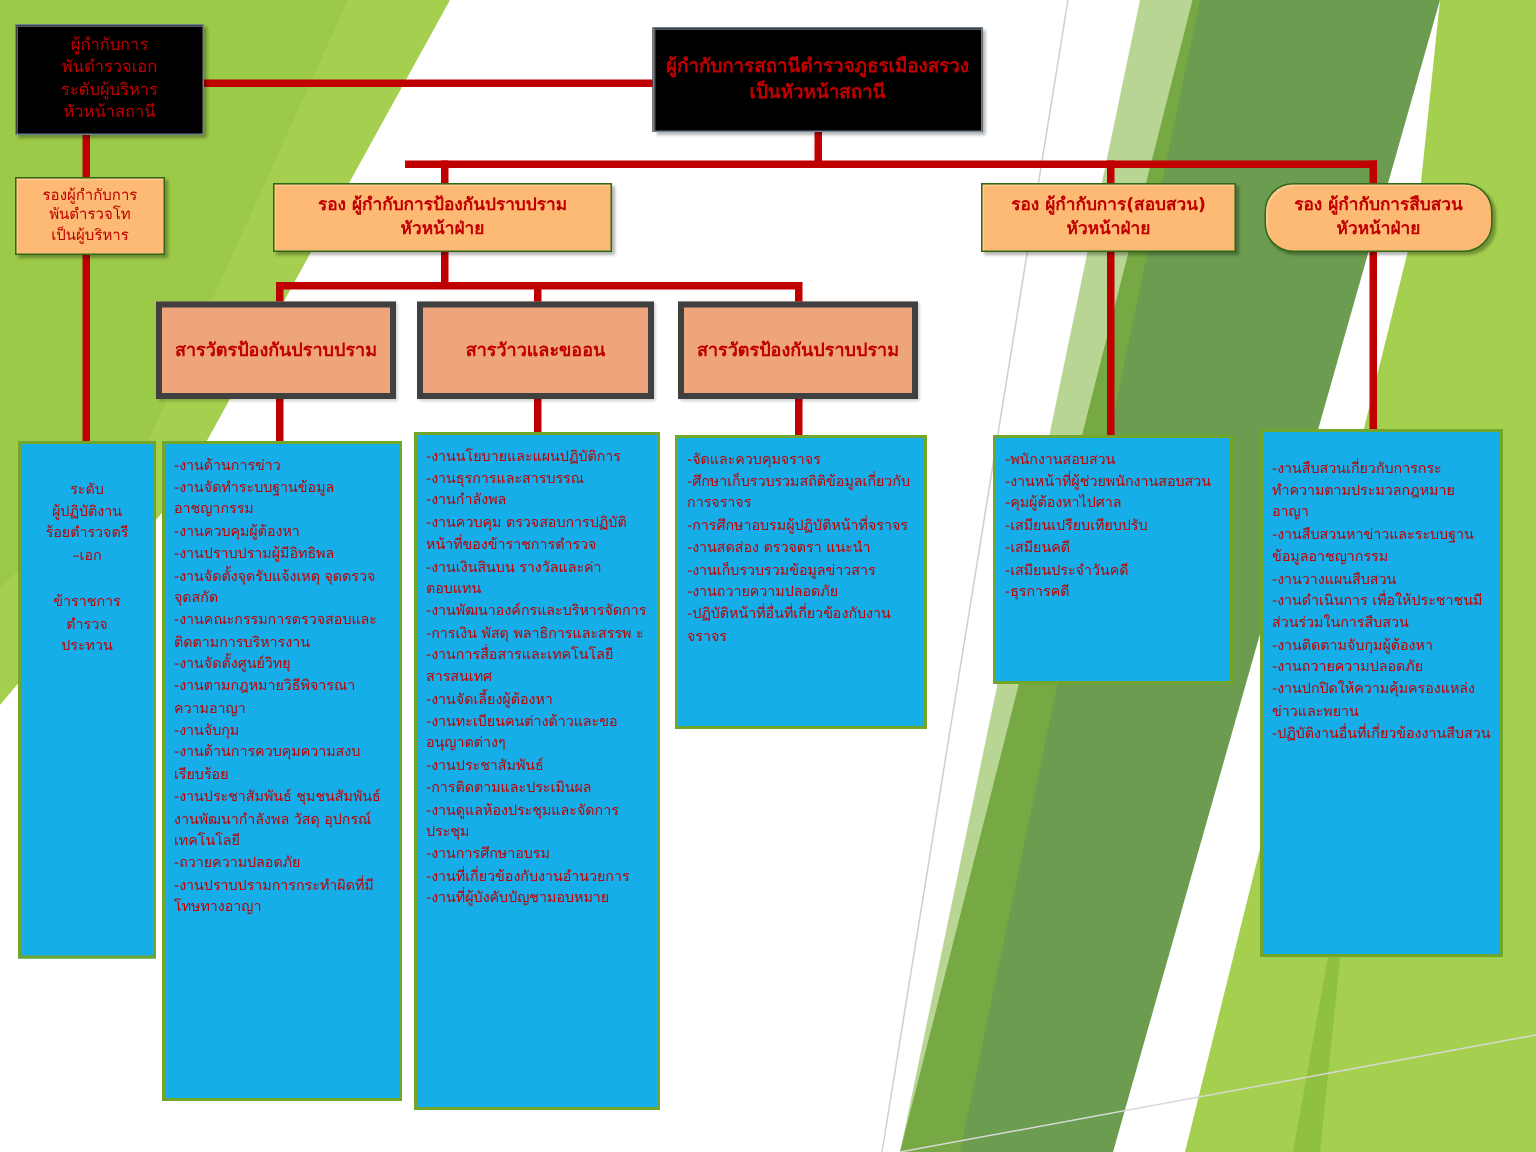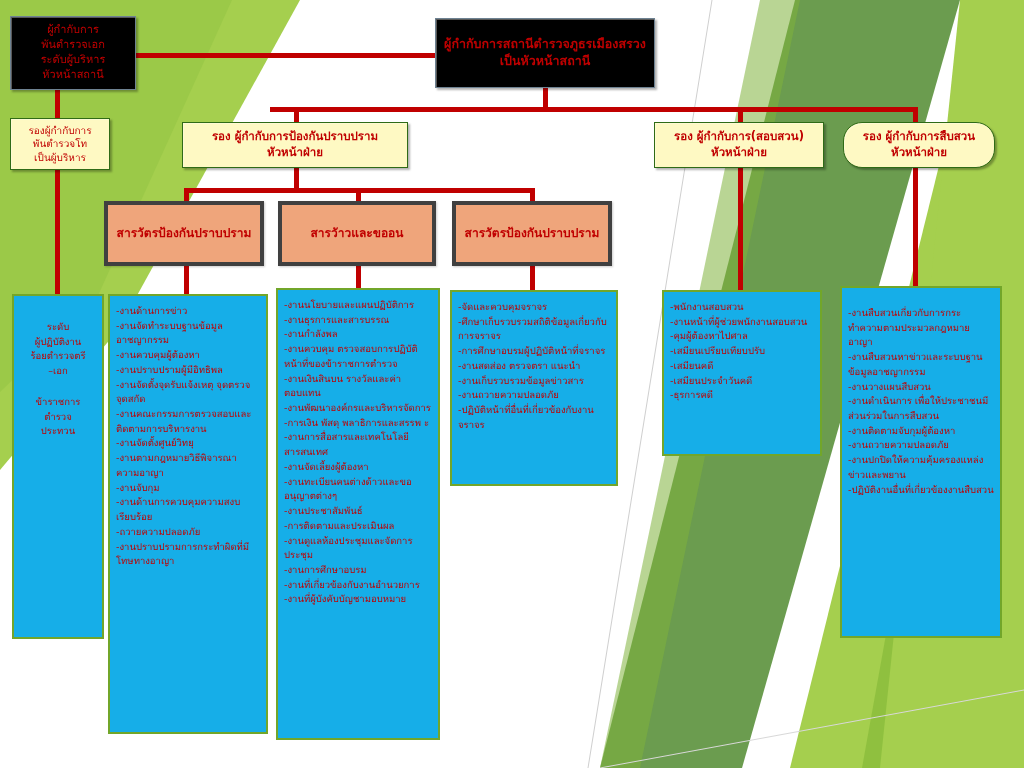--- a/index.html
+++ b/index.html
@@ -25,21 +25,21 @@
     display:flex;align-items:center;justify-content:center;
     text-align:center;line-height:1.35;
   }
   .node-top{
     background:#000000;border:1px solid #6E8292;
     box-shadow:2px 2px 2px rgba(0,0,0,.30), inset 1px 1px 0 rgba(255,255,255,.35);
     color:#C00000;font-weight:bold;font-size:12.5px;padding:4px 8px;
   }
   .node-top.small{font-size:11px;color:#C00000;font-weight:normal;}
   .node-green{
-    background:#fef9c3;border:1px solid #2F6B16;
+    background:#fdba74;border:1px solid #2F6B16;
     box-shadow:2px 2px 2px rgba(0,0,0,.30), inset 1px 1px 0 rgba(255,255,255,.28);
     color:#C00000;font-weight:bold;font-size:11.5px;padding:3px 6px;
   }
   .node-green.small{font-size:10px;font-weight:normal;}
   .node-orange{
     background:#EFA57B;border:4px solid #404040;
     color:#C00000;font-weight:bold;font-size:12px;padding:3px 6px;
     box-shadow:1px 1px 2px rgba(0,0,0,.20);
   }
   .node-blue{
@@ -182,20 +182,21 @@
       <span class="li">-งานด้านการข่าว</span>
       <span class="li">-งานจัดทำระบบฐานข้อมูลอาชญากรรม</span>
       <span class="li">-งานควบคุมผู้ต้องหา</span>
       <span class="li">-งานปราบปรามผู้มีอิทธิพล</span>
       <span class="li">-งานจัดตั้งจุดรับแจ้งเหตุ จุดตรวจ จุดสกัด</span>
       <span class="li">-งานคณะกรรมการตรวจสอบและติดตามการบริหารงาน</span>
       <span class="li">-งานจัดตั้งศูนย์วิทยุ</span>
       <span class="li">-งานตามกฎหมายวิธีพิจารณาความอาญา</span>
       <span class="li">-งานจับกุม</span>
       <span class="li">-งานด้านการควบคุมความสงบเรียบร้อย</span>
+      <span class="li">-งานประชาสัมพันธ์ ชุมชนสัมพันธ์ งานพัฒนากำลังพล วัสดุ อุปกรณ์ เทคโนโลยี</span>
       <span class="li">-ถวายความปลอดภัย</span>
       <span class="li">-งานปราบปรามการกระทำผิดที่มีโทษทางอาญา</span>
     </span>
   </div>
 
   <div class="node node-blue" style="left:276px;top:288px;width:164px;height:452px;">
     <span class="blue-list">
       <span class="li">-งานนโยบายและแผนปฏิบัติการ</span>
       <span class="li">-งานธุรการและสารบรรณ</span>
       <span class="li">-งานกำลังพล</span>

